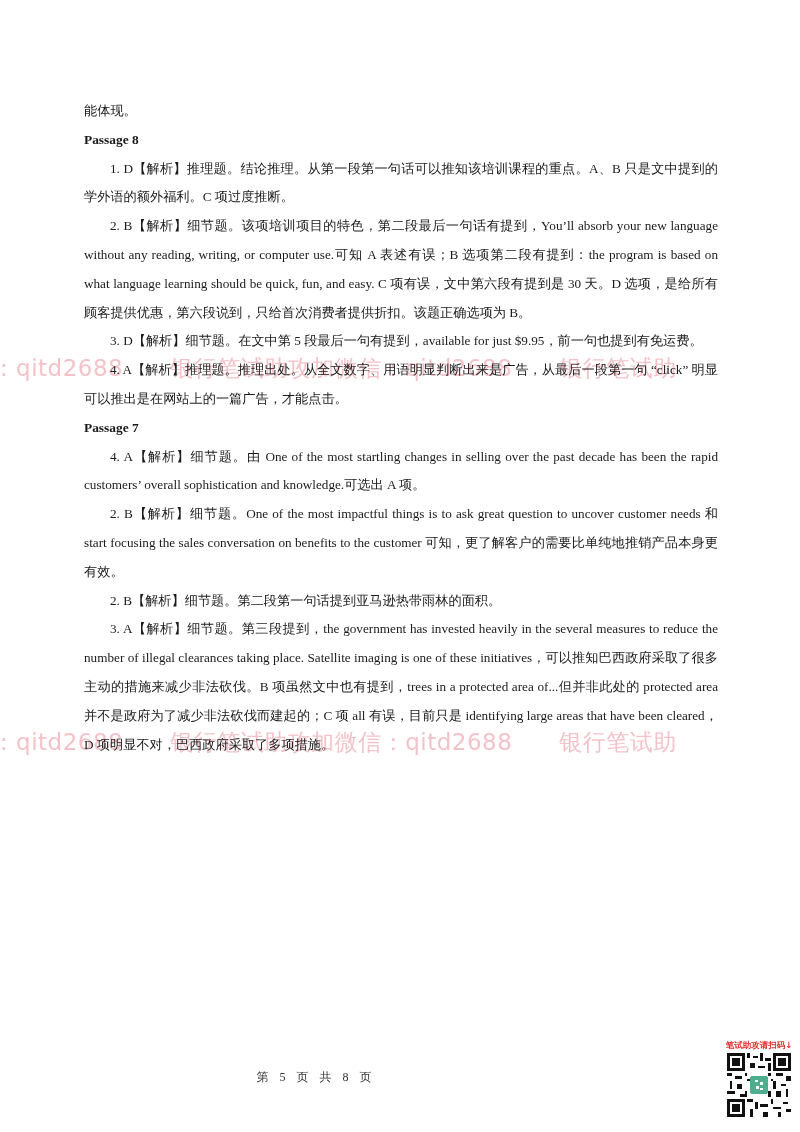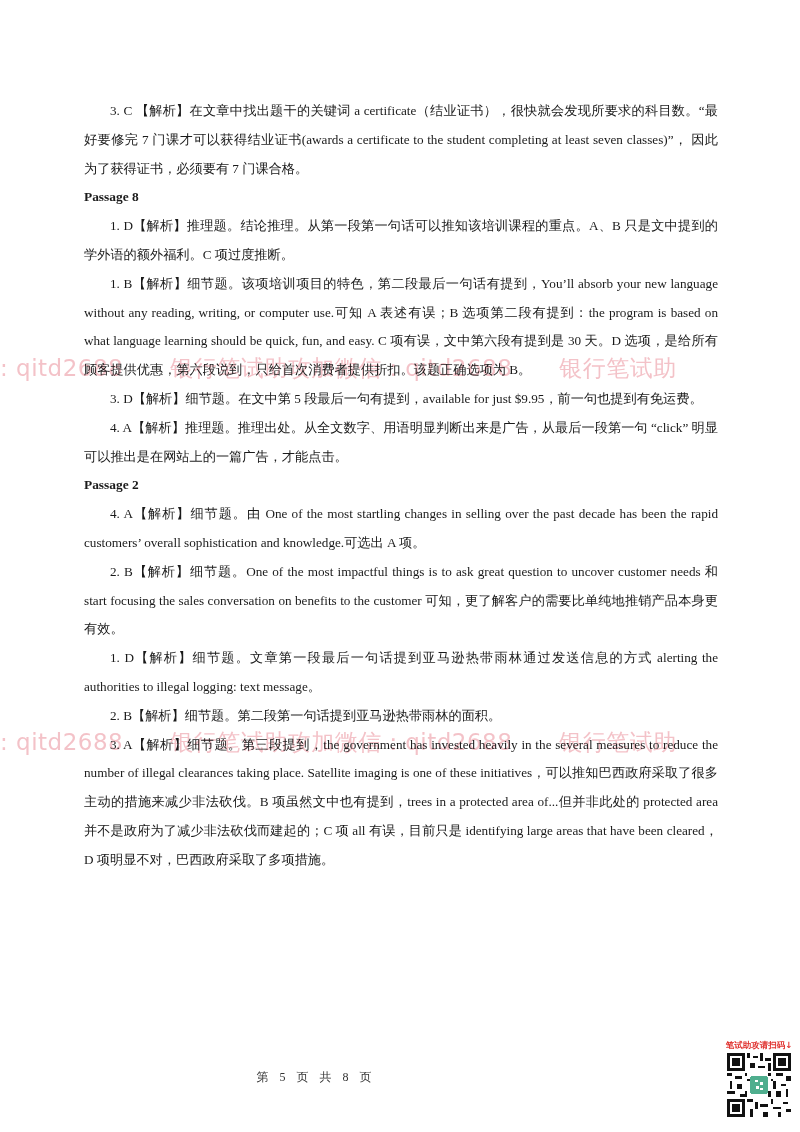--- a/index.html
+++ b/index.html
@@ -98,30 +98,29 @@
 <div class="page">
 
   <div class="watermark wm-1">
     <span>: qitd2688　　银行笔试助攻加微信：qitd2688　　银行笔试助</span>
   </div>
   <div class="watermark wm-2">
     <span>: qitd2688　　银行笔试助攻加微信：qitd2688　　银行笔试助</span>
   </div>
 
   <div class="content text-layer">
-    <p class="para indent">3. C 【解析】在文章中找出题干的关键词 a certificate（结业证书），很快就会发现所要求的科目数。“最好要修完 7 门课才可以获得结业证书(awards a certificate to the student completing at least seven classes)”， 因此为了获得证书，必须要有 7 门课合格。</p>
+    <p class="para">能体现。</p>
     <p class="heading">Passage 8</p>
     <p class="para indent">1. D【解析】推理题。结论推理。从第一段第一句话可以推知该培训课程的重点。A、B 只是文中提到的学外语的额外福利。C 项过度推断。</p>
-    <p class="para indent">1. B【解析】细节题。该项培训项目的特色，第二段最后一句话有提到，You’ll absorb your new language without any reading, writing, or computer use.可知 A 表述有误；B 选项第二段有提到：the program is based on what language learning should be quick, fun, and easy. C 项有误，文中第六段有提到是 30 天。D 选项，是给所有顾客提供优惠，第六段说到，只给首次消费者提供折扣。该题正确选项为 B。</p>
+    <p class="para indent">2. B【解析】细节题。该项培训项目的特色，第二段最后一句话有提到，You’ll absorb your new language without any reading, writing, or computer use.可知 A 表述有误；B 选项第二段有提到：the program is based on what language learning should be quick, fun, and easy. C 项有误，文中第六段有提到是 30 天。D 选项，是给所有顾客提供优惠，第六段说到，只给首次消费者提供折扣。该题正确选项为 B。</p>
     <p class="para indent">3. D【解析】细节题。在文中第 5 段最后一句有提到，available for just $9.95，前一句也提到有免运费。</p>
     <p class="para indent">4. A【解析】推理题。推理出处。从全文数字、用语明显判断出来是广告，从最后一段第一句 “click” 明显可以推出是在网站上的一篇广告，才能点击。</p>
-    <p class="heading">Passage 2</p>
+    <p class="heading">Passage 7</p>
     <p class="para indent">4. A【解析】细节题。由 One of the most startling changes in selling over the past decade has been the rapid customers’ overall sophistication and knowledge.可选出 A 项。</p>
     <p class="para indent">2. B【解析】细节题。One of the most impactful things is to ask great question to uncover customer needs 和 start focusing the sales conversation on benefits to the customer 可知，更了解客户的需要比单纯地推销产品本身更有效。</p>
-    <p class="para indent">1. D【解析】细节题。文章第一段最后一句话提到亚马逊热带雨林通过发送信息的方式 alerting the authorities to illegal logging: text message。</p>
     <p class="para indent">2. B【解析】细节题。第二段第一句话提到亚马逊热带雨林的面积。</p>
     <p class="para indent">3. A【解析】细节题。第三段提到，the government has invested heavily in the several measures to reduce the number of illegal clearances taking place. Satellite imaging is one of these initiatives，可以推知巴西政府采取了很多主动的措施来减少非法砍伐。B 项虽然文中也有提到，trees in a protected area of...但并非此处的 protected area 并不是政府为了减少非法砍伐而建起的；C 项 all 有误，目前只是 identifying large areas that have been cleared，D 项明显不对，巴西政府采取了多项措施。</p>
   </div>
 
   <div class="footer">第 5 页 共 8 页</div>
 
   <div class="qr-box">
     <div class="qr-label">笔试助攻请扫码↓</div>
     <svg class="qr-code" viewBox="0 0 25 25" shape-rendering="crispEdges">
       <rect width="25" height="25" fill="#fff"></rect>

